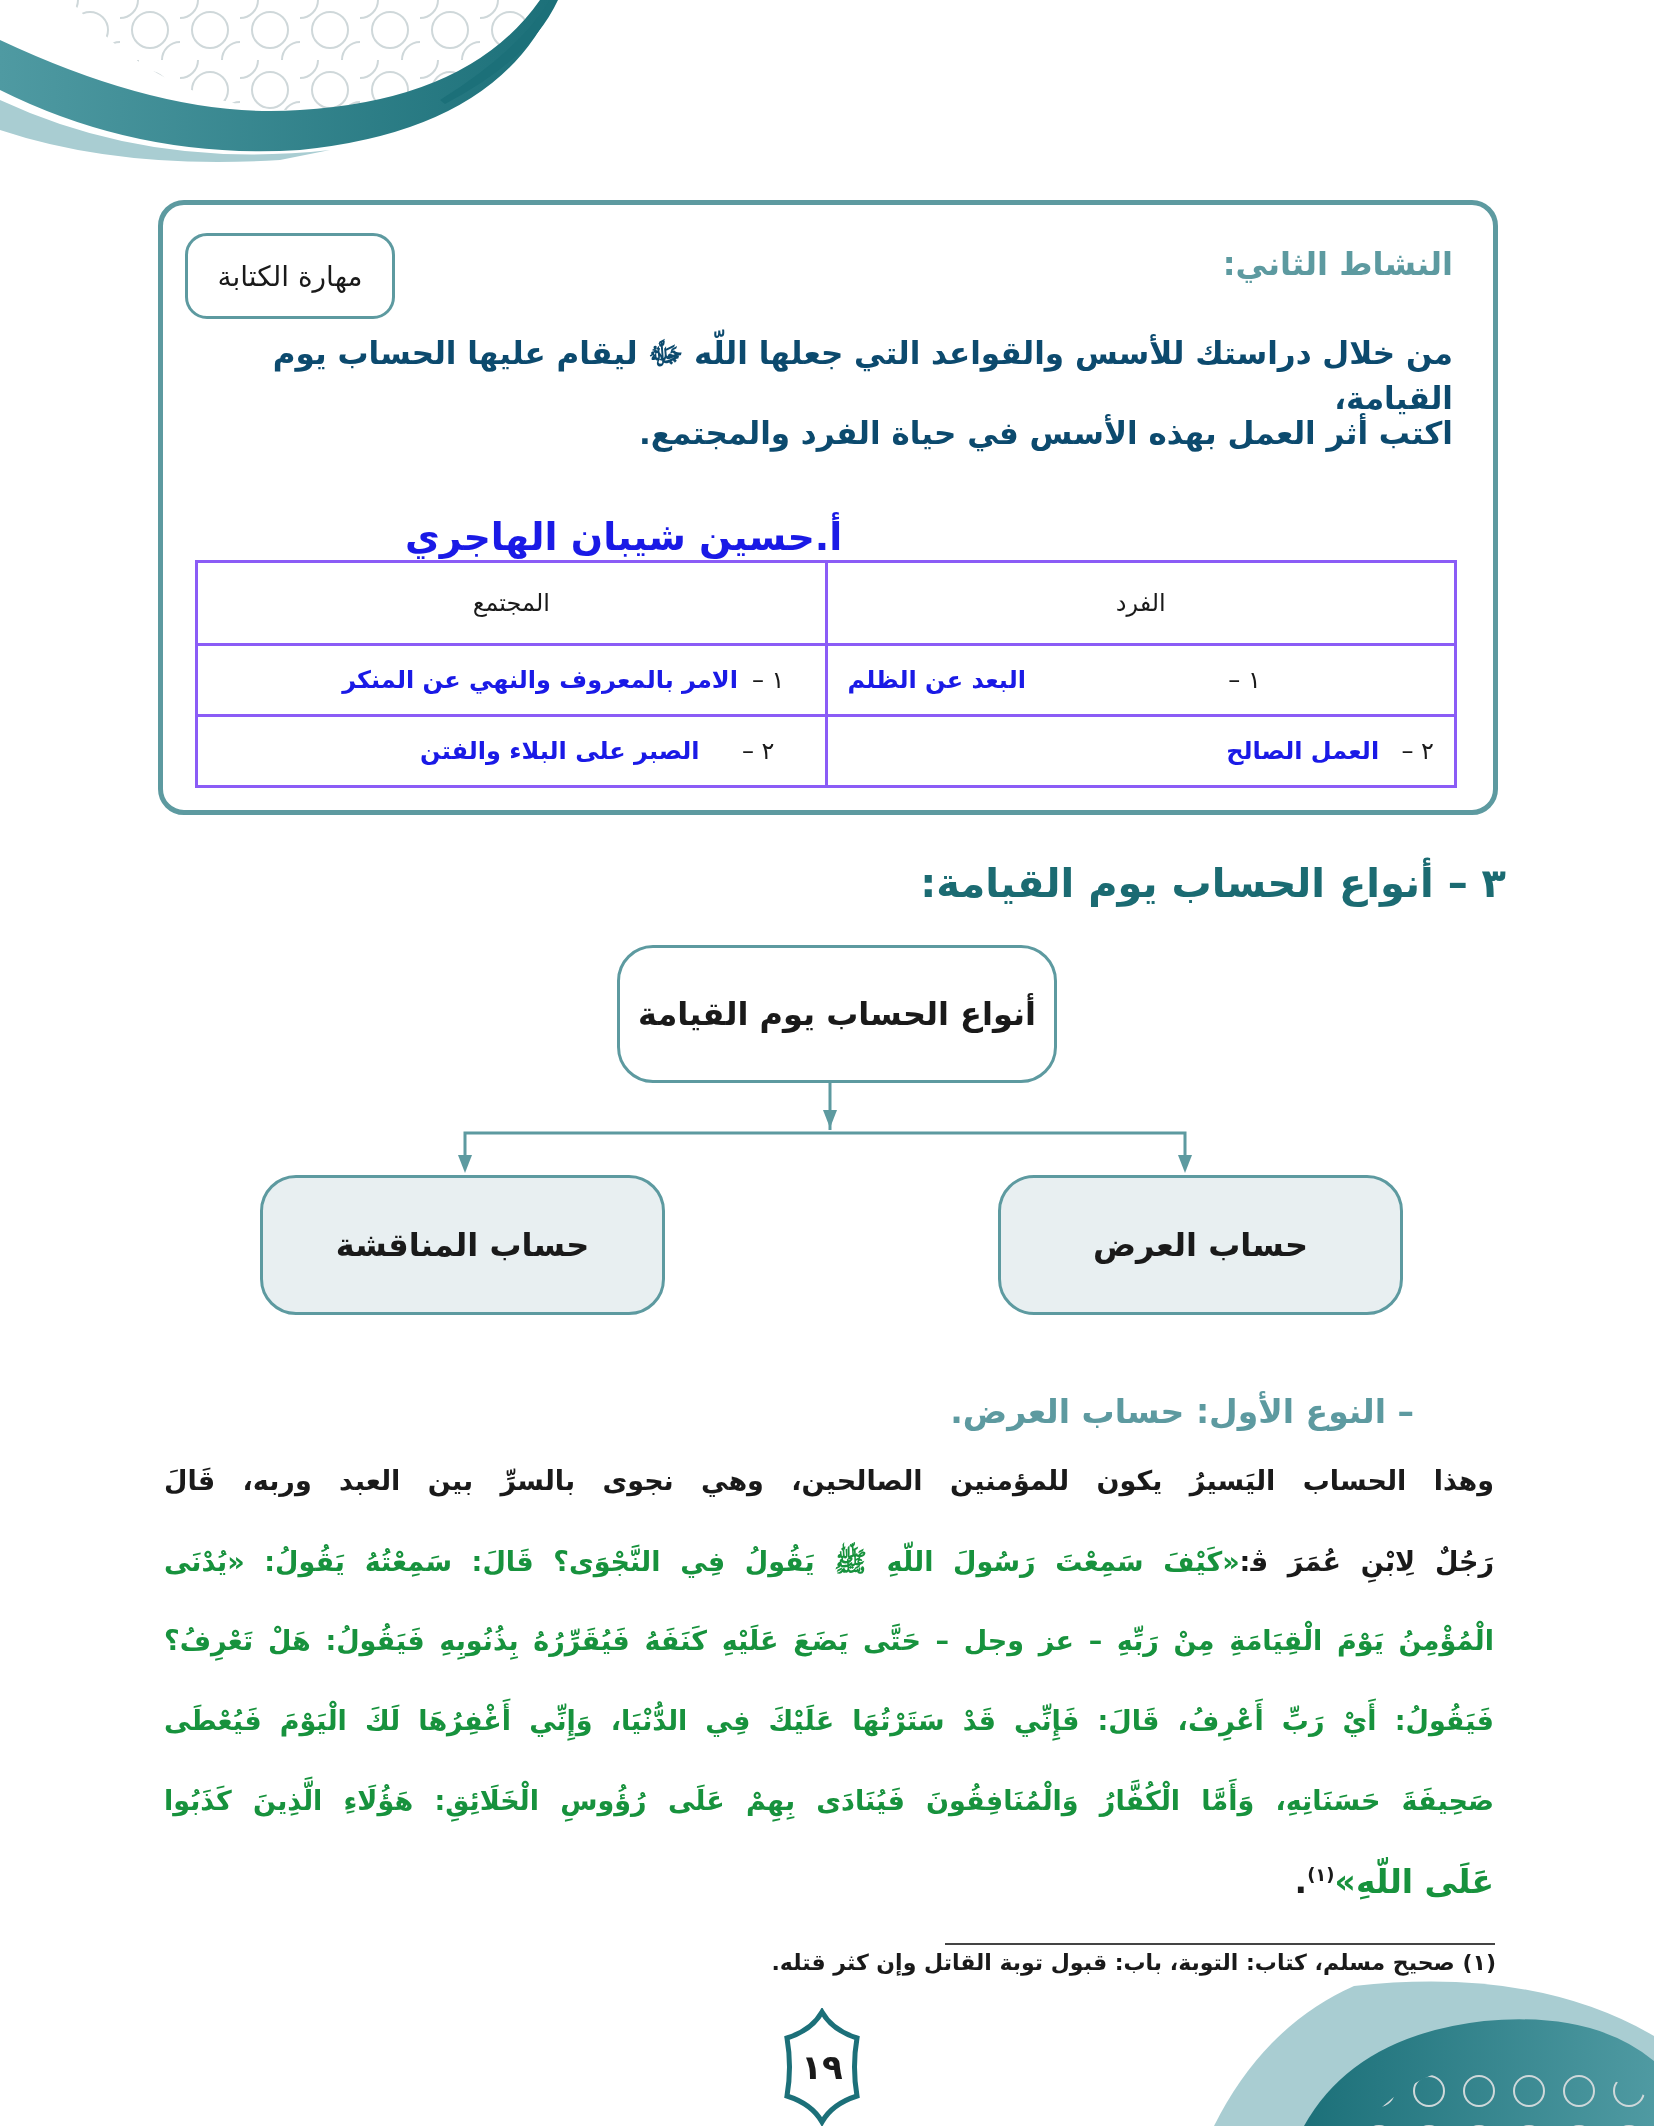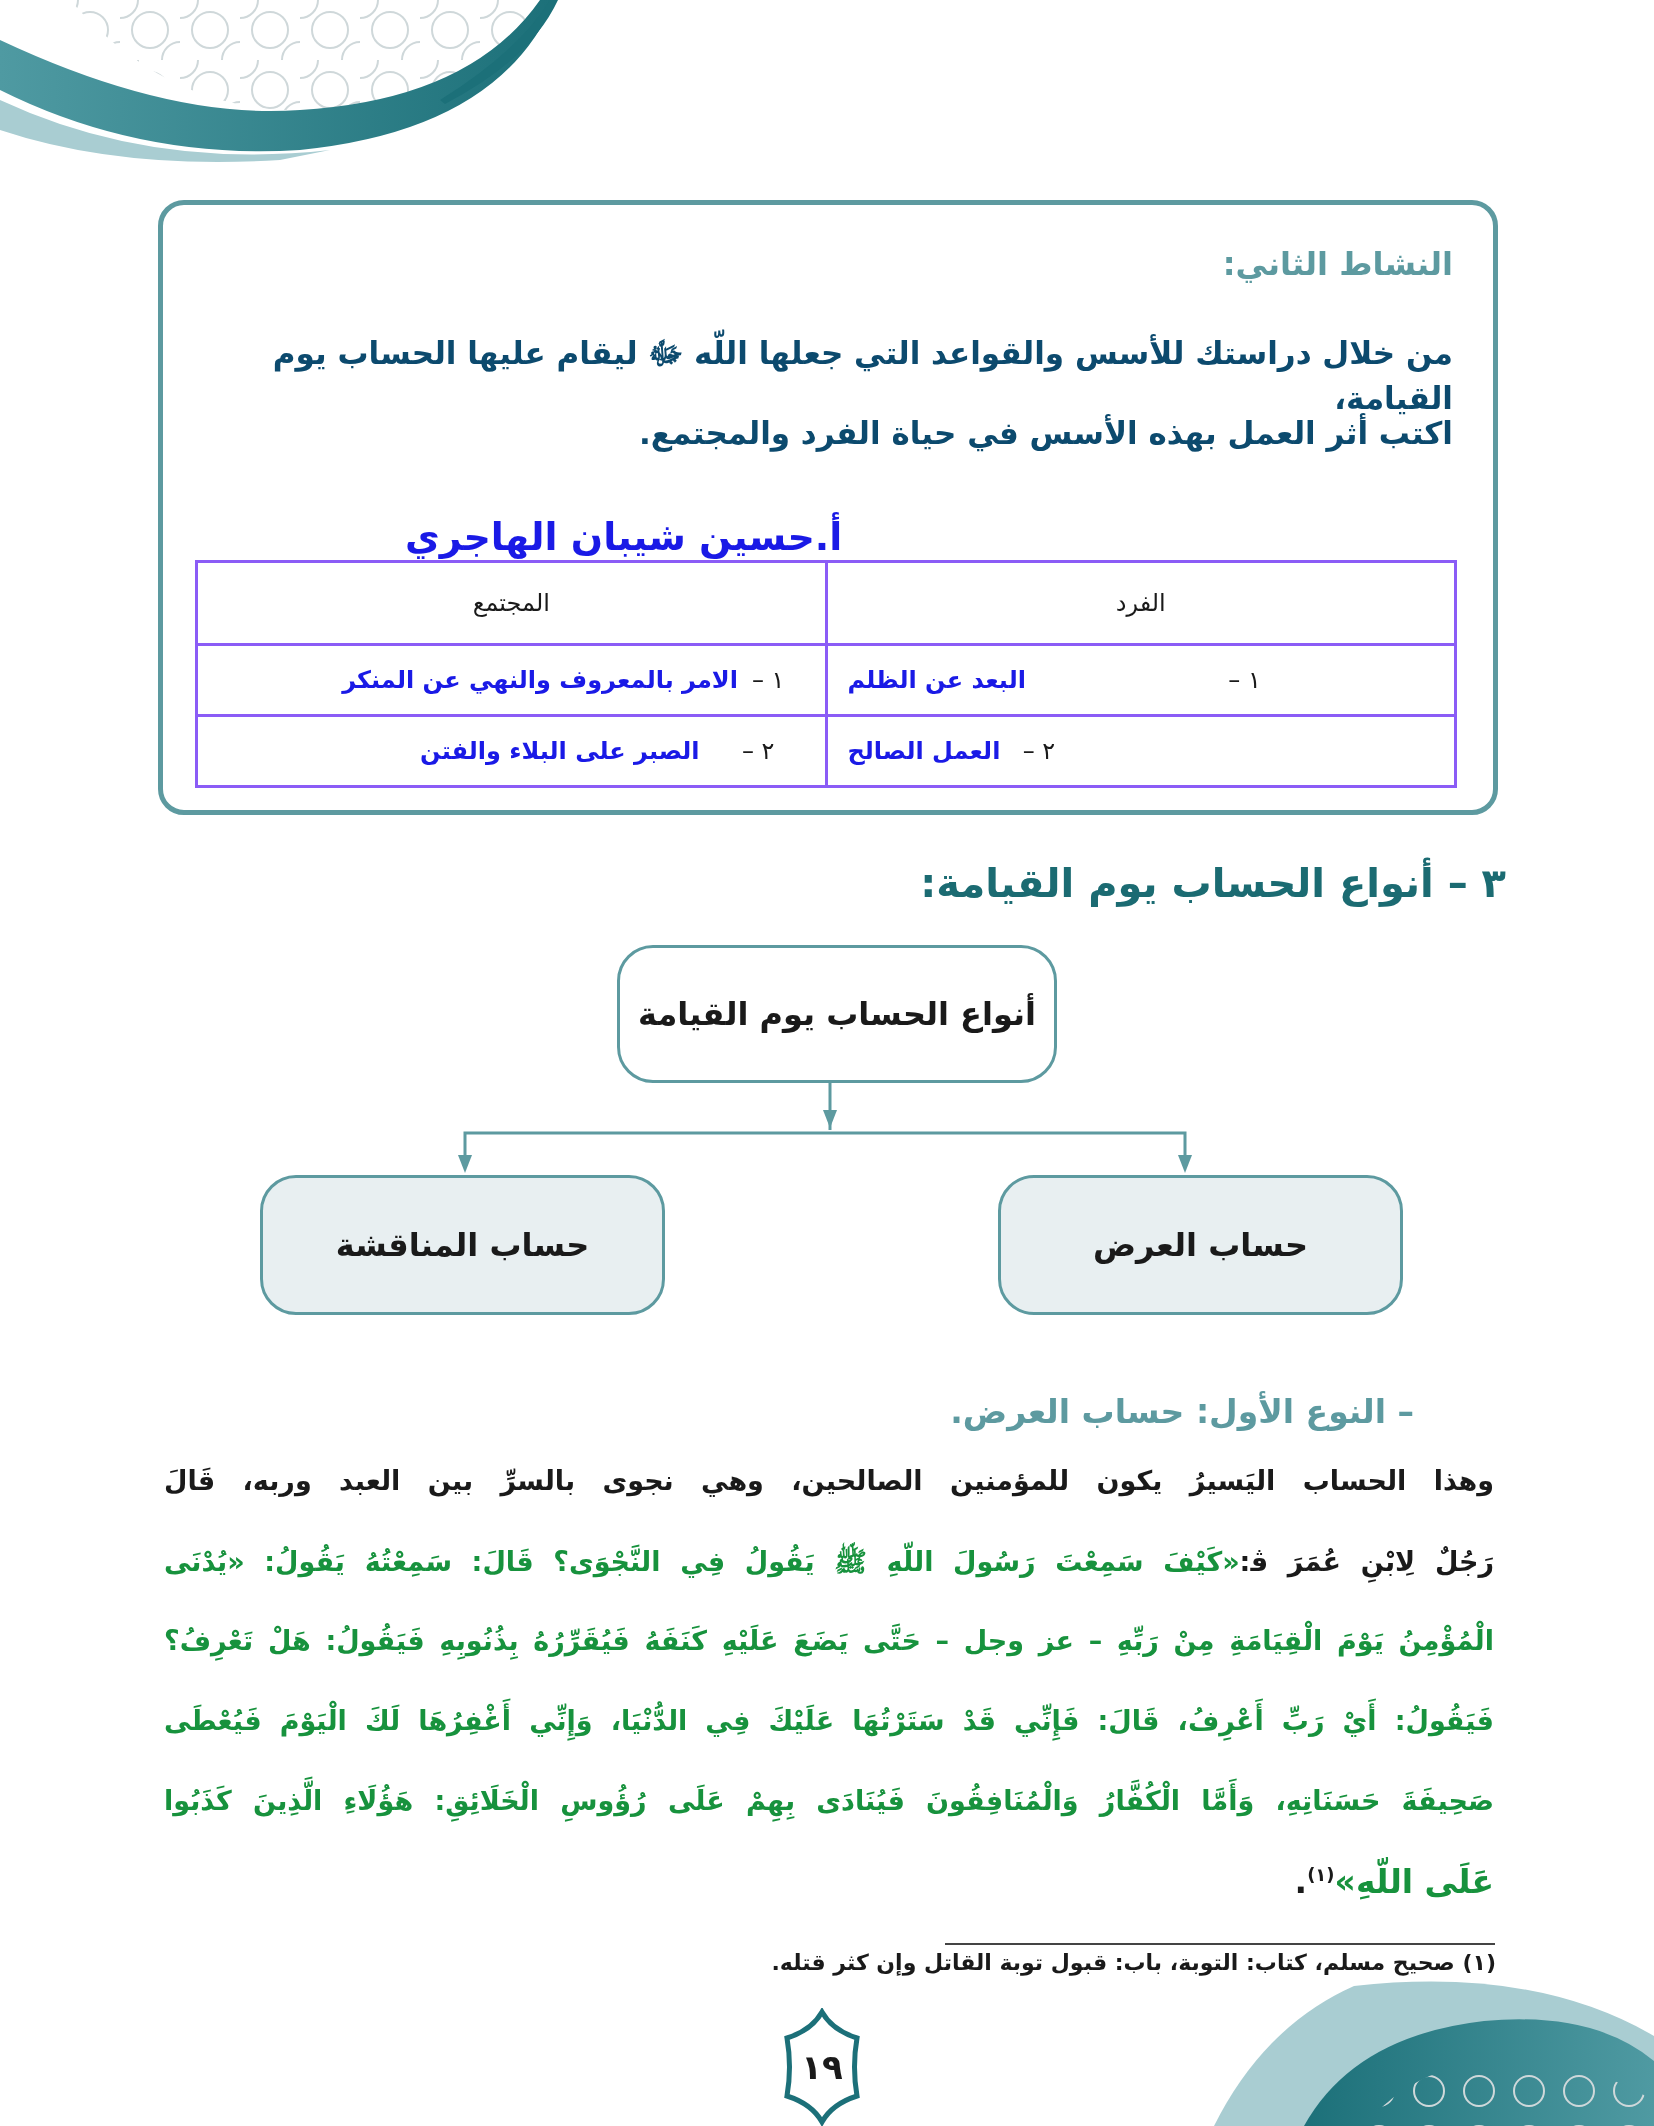--- a/index.html
+++ b/index.html
@@ -56,20 +56,21 @@
     </pattern>
   </defs>
   <path d="M70 0 L545 0 Q480 95 310 110 Q170 115 70 0 Z" fill="url(#pat)"></path>
   <path d="M0 40 Q170 120 300 110 Q470 100 540 0 L555 0 Q500 130 300 150 Q140 160 0 90 Z" fill="url(#g1)"></path>
   <path d="M0 100 Q150 170 330 150 L280 160 Q120 170 0 130 Z" fill="#a9cdd2"></path>
   <path d="M440 100 Q520 50 550 0 L558 0 Q530 60 445 104 Z" fill="#1c7079"></path>
 </svg>
 
 <div id="activity-box" class="abs">
   <div id="activity-title" class="abs rtl">النشاط الثاني:</div>
+  <div id="skill-badge" class="abs rtl">مهارة الكتابة</div>
   <div class="abs rtl instr" style="top:130px;">من خلال دراستك للأسس والقواعد التي جعلها اللّه ﷻ ليقام عليها الحساب يوم القيامة،</div>
   <div class="abs rtl instr" style="top:210px;">اكتب أثر العمل بهذه الأسس في حياة الفرد والمجتمع.</div>
 </div>
 
 <div id="teacher-name" class="abs rtl">أ.حسين شيبان الهاجري</div>
 
 <table id="answer-table" class="abs">
   <tbody>
       <tr>
     <th>الفرد</th>
@@ -78,21 +79,21 @@
   <tr>
     <td style="text-align:left;">
       <span class="num">١ –</span>
       <span style="margin-right:180px;">البعد عن الظلم</span>
     </td>
     <td style="text-align:right;padding-right:40px;">
       <span class="num">١ –</span><span>الامر بالمعروف والنهي عن المنكر</span>
     </td>
   </tr>
   <tr>
-    <td style="text-align:left;">
+    <td style="text-align:right;">
       <span class="num">٢ –</span>
       <span>العمل الصالح</span>
     </td>
     <td style="text-align:right;padding-right:50px;padding-left:8px;">
       <span class="num">٢ –</span>
       <span style="margin-right:20px;">الصبر على البلاء والفتن</span>
     </td>
   </tr>
 </tbody>
   </table>

